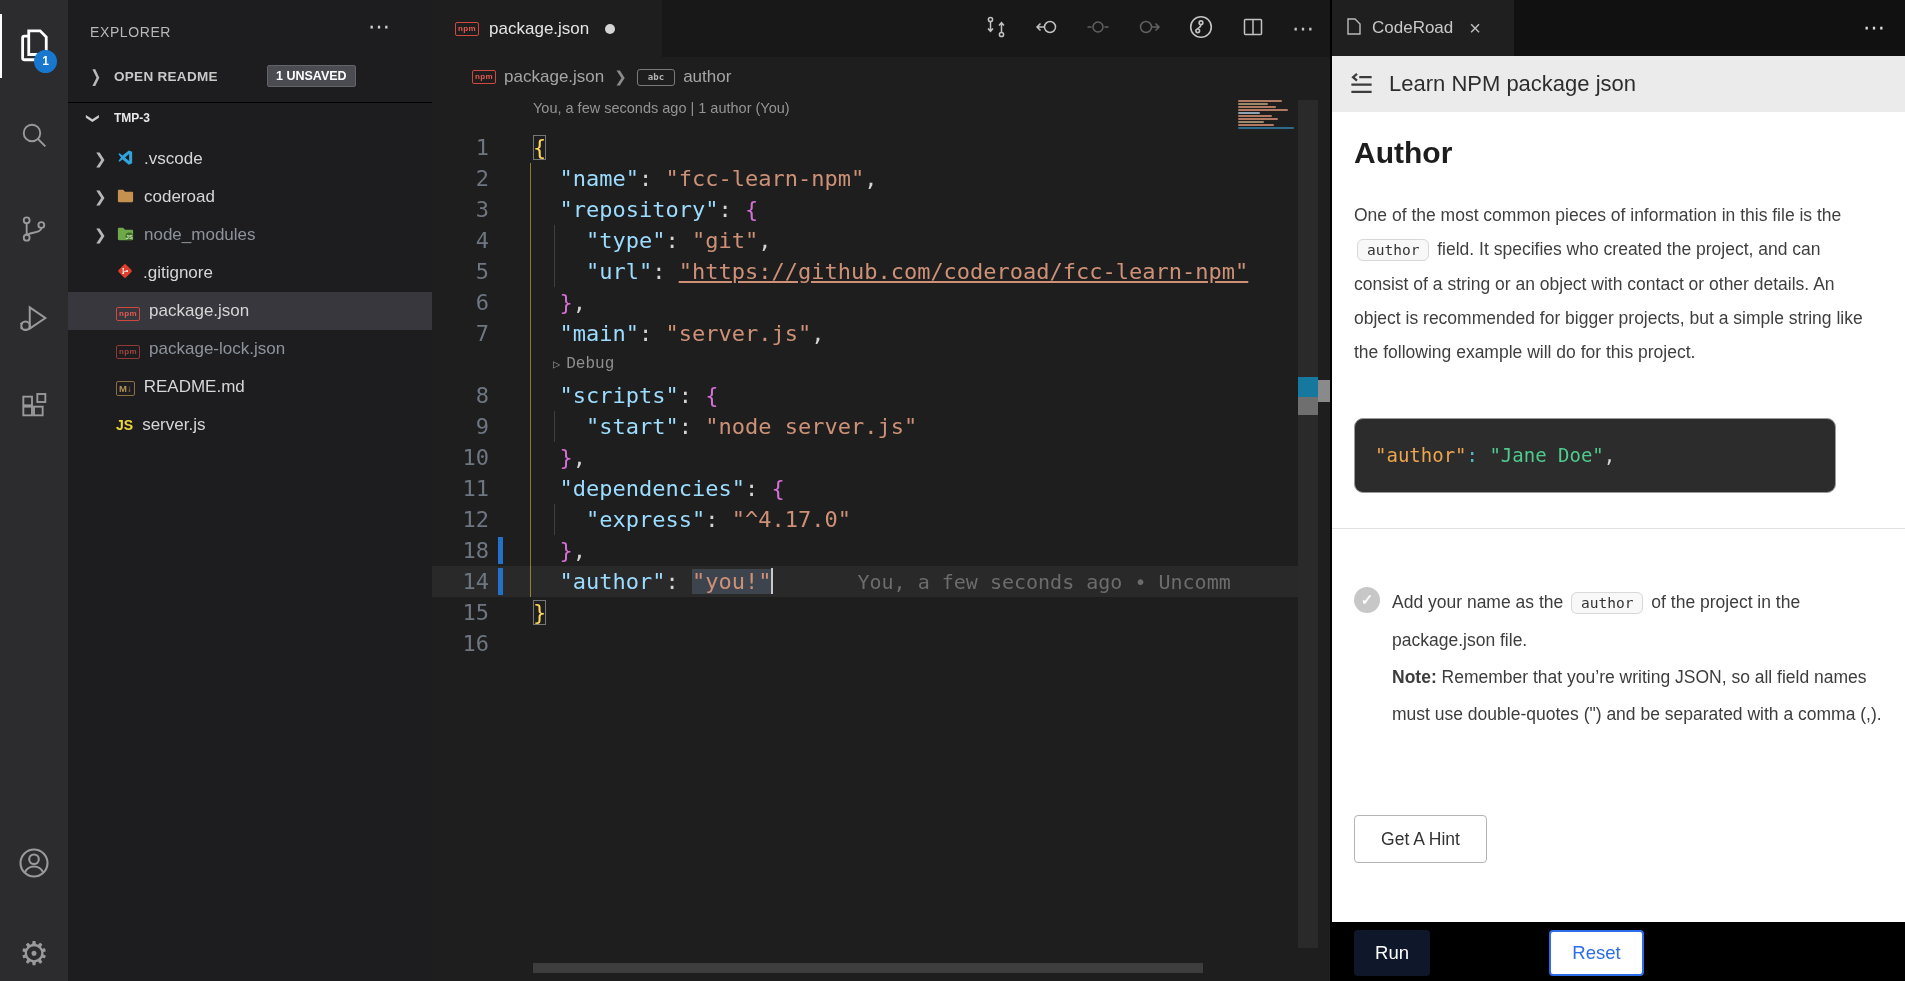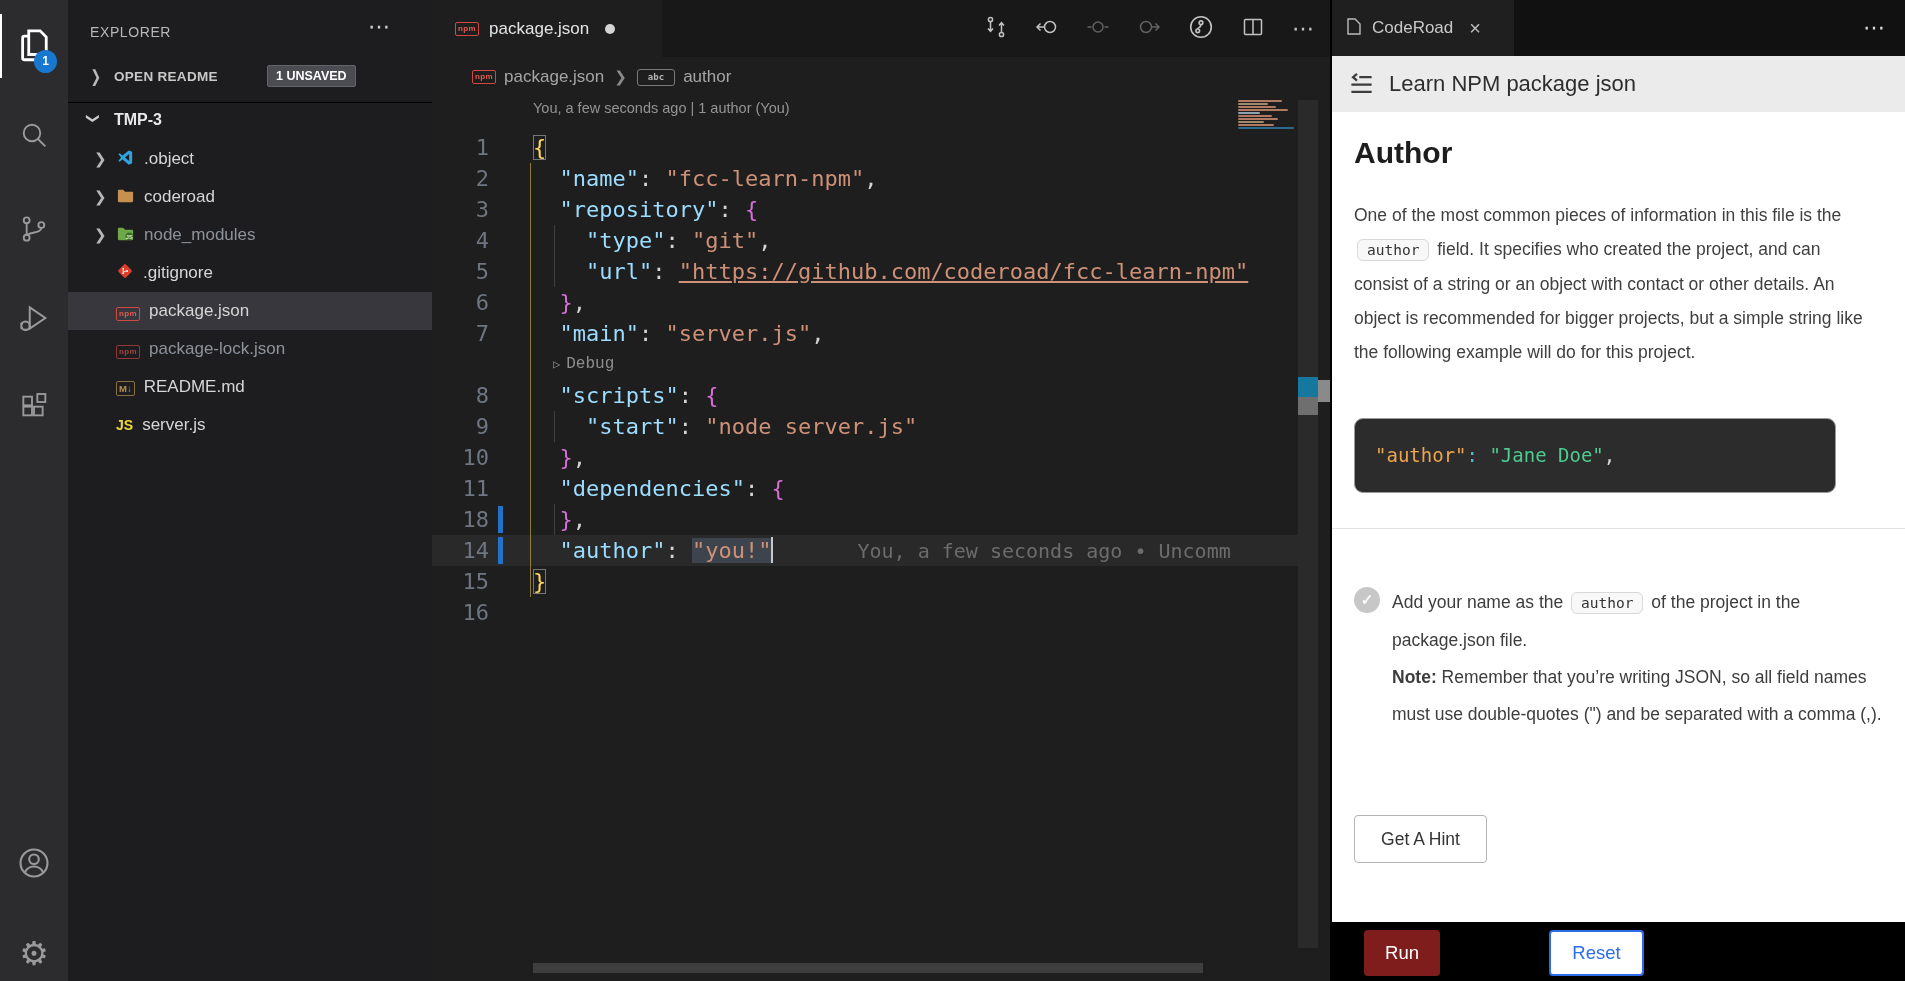--- a/index.html
+++ b/index.html
@@ -21,21 +21,21 @@
   .sb-title{position:absolute;left:22px;top:24px;font-size:14px;letter-spacing:.6px;color:#b8b8b8;}
   .sb-more{position:absolute;left:300px;top:14px;font-size:22px;color:#cfcfcf;letter-spacing:2px;}
   .oe-row{position:absolute;left:0;top:60px;width:364px;height:36px;}
   .oe-chev{position:absolute;left:22px;top:8px;color:#b9b9b9;font-size:14px;transform:scale(.9,1.2);}
   .oe-label{position:absolute;left:46px;top:9px;font-size:13.5px;font-weight:700;color:#c9c9c9;letter-spacing:.3px;}
   .oe-badge{position:absolute;left:199px;top:5px;background:#4b4b52;border:1px solid #63636a;border-radius:2px;
     color:#fff;font-size:12.5px;font-weight:700;padding:3px 8px;}
   .sb-divider{position:absolute;left:0;top:102px;width:364px;height:1px;background:#000;}
   .ws-row{position:absolute;left:0;top:104px;width:364px;height:34px;}
   .ws-chev{position:absolute;left:20px;top:7px;color:#cccccc;font-size:13px;transform:rotate(90deg);display:inline-block;}
-  .ws-label{position:absolute;left:46px;top:7px;font-size:16px;font-weight:700;color:#e8e8e8;}
+  .ws-label{position:absolute;left:46px;top:7px;font-size:12px;font-weight:700;color:#e8e8e8;}
   .tree{position:absolute;left:0;top:140px;width:364px;}
   .tree-row{position:relative;height:38px;display:flex;align-items:center;cursor:pointer;}
   .tree-row.selected{background:#37373d;}
   .tree-row .chev{width:22px;margin-left:26px;color:#b6b6b6;font-size:15px;flex:none;}
   .tree-row .fi{flex:none;margin-right:9px;display:inline-block;}
   .tree-row .flabel{font-size:17px;color:#d6d6d6;white-space:nowrap;}
   .tree-row.dimmed .flabel{color:#8d939c;}
   .npmchip{border:1px solid #cf4842;color:#e25a50;font:700 8px/1 "Liberation Sans",sans-serif;
     padding:2px 2px;border-radius:2px;letter-spacing:.4px;}
   .tree-row.dimmed .npmchip{opacity:.65;}
@@ -110,21 +110,21 @@
   .ck.orange{color:#eda54e}.ck.teal{color:#4fb9c9}.ck.green{color:#4ecb8e}.ck.plain{color:#d8d8d8}
   .cr-divider{position:absolute;left:0;top:416px;width:575px;height:1px;background:#e2e2e2;}
   .cr-task{position:absolute;left:0;top:472px;width:575px;}
   .task-check{position:absolute;left:22px;top:3px;width:26px;height:26px;border-radius:50%;background:#c7c7c7;
     color:#fff;font-size:15px;font-weight:700;text-align:center;line-height:26px;}
   .task-text{position:absolute;left:60px;top:0;width:496px;font-size:17.5px;line-height:37px;color:#3d3d3d;}
   .task-text .bold{font-weight:700;}
   .hint-btn{position:absolute;left:22px;top:703px;width:131px;height:46px;background:#fff;border:1px solid #b4b4b4;
     border-radius:4px;font-size:17.5px;color:#333;display:flex;align-items:center;justify-content:center;cursor:pointer;}
   .p-footer{position:absolute;left:0;top:922px;width:575px;height:59px;background:#000;}
-  .run-btn{position:absolute;left:32px;top:8px;width:76px;height:46px;background:#7f1d1d;border:none;border-radius:4px;
+  .run-btn{position:absolute;left:22px;top:8px;width:76px;height:46px;background:#0f172a;border:none;border-radius:4px;
     color:#fff;font-size:18.5px;cursor:pointer;font-family:"Liberation Sans",sans-serif;}
   .reset-btn{position:absolute;left:217px;top:8px;width:95px;height:46px;background:#fff;border:2px solid #2e6de9;border-radius:4px;
     color:#2e6de9;font-size:18.5px;cursor:pointer;font-family:"Liberation Sans",sans-serif;}
 </style>
 </head>
 <body>
 
 <div class="app">
 
   <div class="activitybar">
@@ -189,21 +189,21 @@
     <div class="ws-row">
       <span class="ws-chev">❯</span>
       <span class="ws-label">TMP-3</span>
     </div>
     <div class="tree" id="file-tree">
         <div class="tree-row">
           <span class="chev">❯</span>
           <span><svg class="fi" width="19" height="19" viewBox="0 0 20 20">
               <path fill="#30a3dd" d="M13.5 2.5 17 4v12l-3.5 1.5L6.8 12l-3 2.6-1.3-1 2.8-3.6L2.5 6.4l1.3-1 3 2.6zM13.8 6.2 9.5 10l4.3 3.8z"></path>
             </svg></span>
-          <span class="flabel">.object</span>
+          <span class="flabel">.vscode</span>
         </div>
         <div class="tree-row">
           <span class="chev">❯</span>
           <span><svg class="fi" width="19" height="19" viewBox="0 0 20 20">
               <path fill="#c6914f" d="M2 5.2c0-.7.5-1.2 1.2-1.2h4.3l2 2h7.3c.7 0 1.2.5 1.2 1.2v8.6c0 .7-.5 1.2-1.2 1.2H3.2c-.7 0-1.2-.5-1.2-1.2z"></path>
             </svg></span>
           <span class="flabel">coderoad</span>
         </div>
         <div class="tree-row dimmed">
           <span class="chev">❯</span>
@@ -309,20 +309,21 @@
         <div class="code-row"><span class="gut">3</span><span class="ctext"><span class="tk w">  </span><span class="tk k">"repository"</span><span class="tk w">: </span><span class="tk p">{</span></span></div>
         <div class="code-row"><span class="gut">4</span><span class="ctext"><span class="tk w">    </span><span class="tk k">"type"</span><span class="tk w">: </span><span class="tk s">"git"</span><span class="tk w">,</span></span></div>
         <div class="code-row"><span class="gut">5</span><span class="ctext"><span class="tk w">    </span><span class="tk k">"url"</span><span class="tk w">: </span><span class="tk l">"https://github.com/coderoad/fcc-learn-npm"</span></span></div>
         <div class="code-row"><span class="gut">6</span><span class="ctext"><span class="tk w">  </span><span class="tk p">}</span><span class="tk w">,</span></span></div>
         <div class="code-row"><span class="gut">7</span><span class="ctext"><span class="tk w">  </span><span class="tk k">"main"</span><span class="tk w">: </span><span class="tk s">"server.js"</span><span class="tk w">,</span></span></div>
         <div class="code-row lens-row"><span class="ctext"><span class="lens-tri">▷</span><span>Debug</span></span></div>
         <div class="code-row"><span class="gut">8</span><span class="ctext"><span class="tk w">  </span><span class="tk k">"scripts"</span><span class="tk w">: </span><span class="tk p">{</span></span></div>
         <div class="code-row"><span class="gut">9</span><span class="ctext"><span class="tk w">    </span><span class="tk k">"start"</span><span class="tk w">: </span><span class="tk s">"node server.js"</span></span></div>
         <div class="code-row"><span class="gut">10</span><span class="ctext"><span class="tk w">  </span><span class="tk p">}</span><span class="tk w">,</span></span></div>
         <div class="code-row"><span class="gut">11</span><span class="ctext"><span class="tk w">  </span><span class="tk k">"dependencies"</span><span class="tk w">: </span><span class="tk p">{</span></span></div>
+        <div class="code-row"><span class="gut">12</span><span class="ctext"><span class="tk w">    </span><span class="tk k">"express"</span><span class="tk w">: </span><span class="tk s">"^4.17.0"</span></span></div>
         <div class="code-row"><span class="gut">18</span><span class="modbar"></span><span class="ctext"><span class="tk w">  </span><span class="tk p">}</span><span class="tk w">,</span></span></div>
         <div class="code-row cur"><span class="gut">14</span><span class="modbar"></span><span class="ctext"><span class="tk w">  </span><span class="tk k">"author"</span><span class="tk w">: </span><span class="tk s sel">"you!"</span><span class="cursor"></span><span class="inline-blame">You, a few seconds ago • Uncomm</span></span></div>
         <div class="code-row"><span class="gut">15</span><span class="ctext"><span class="tk y bm">}</span></span></div>
         <div class="code-row"><span class="gut">16</span><span class="ctext"></span></div>
       </div>
 
     <div class="minimap" id="minimap">
         <div class="mm-row" style="width: 44px; background: rgb(176, 122, 98);"></div>
         <div class="mm-row" style="width: 30px; background: rgb(156, 138, 106);"></div>
         <div class="mm-row" style="width: 38px; background: rgb(176, 122, 98);"></div>

